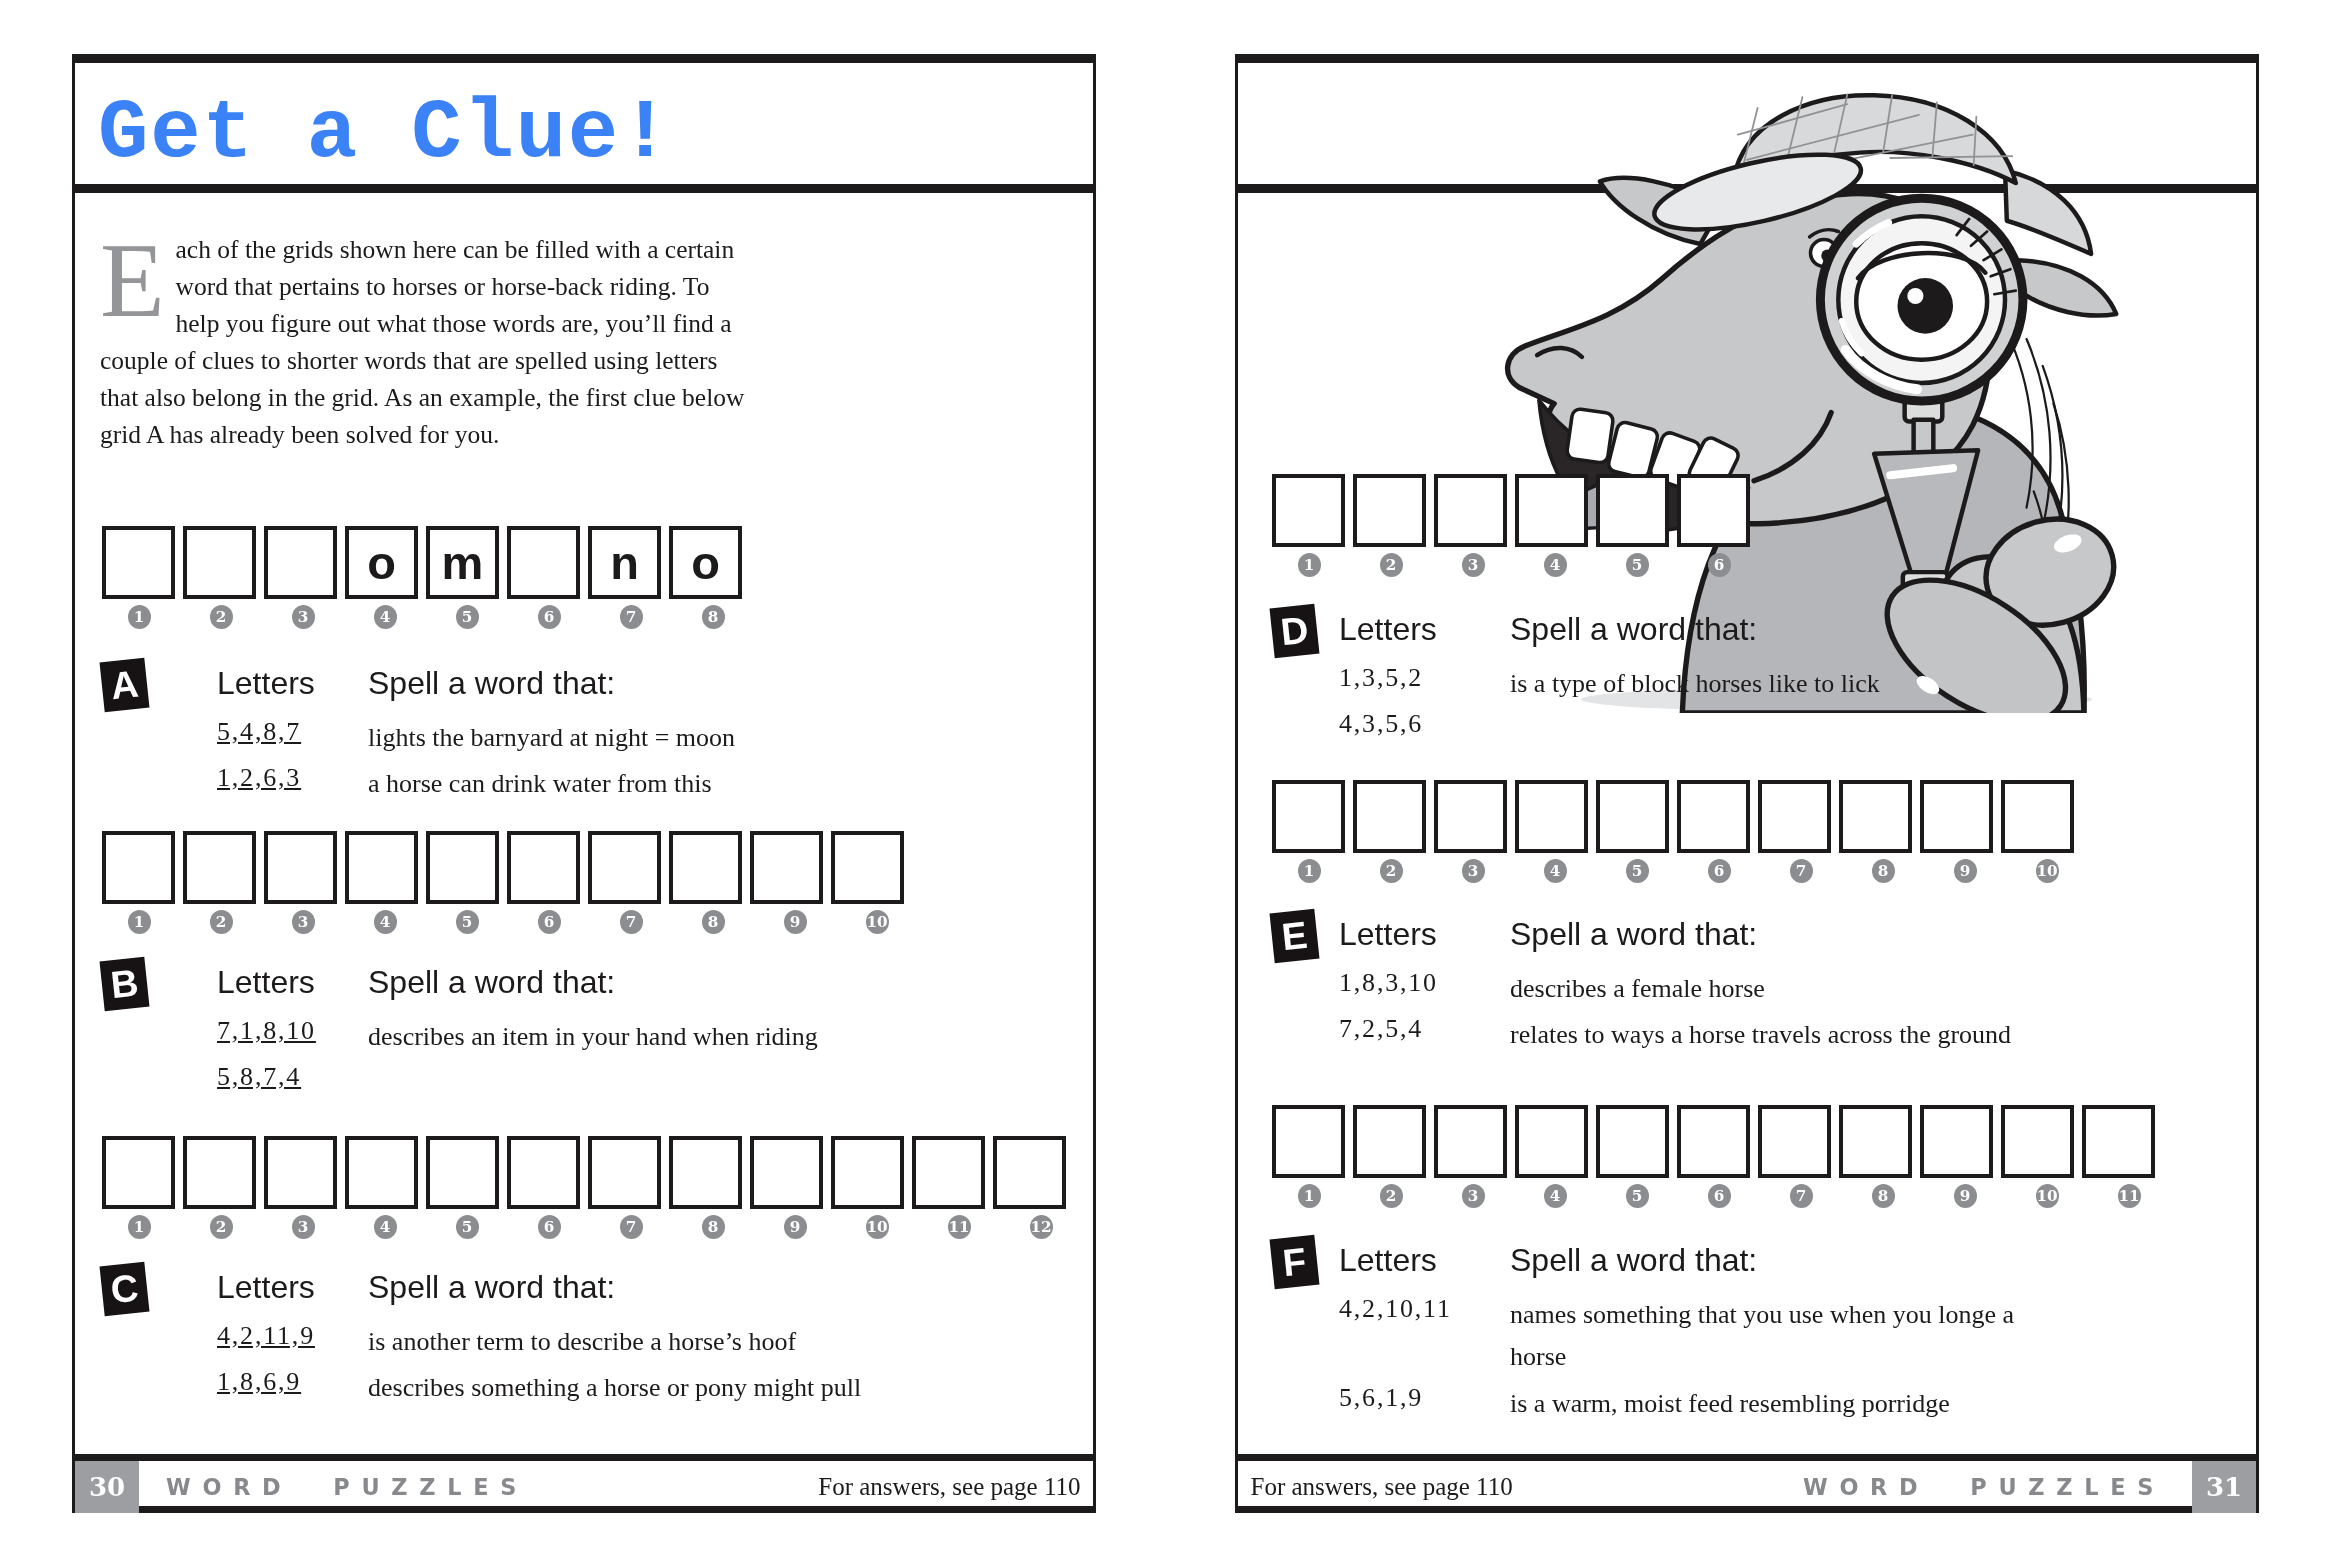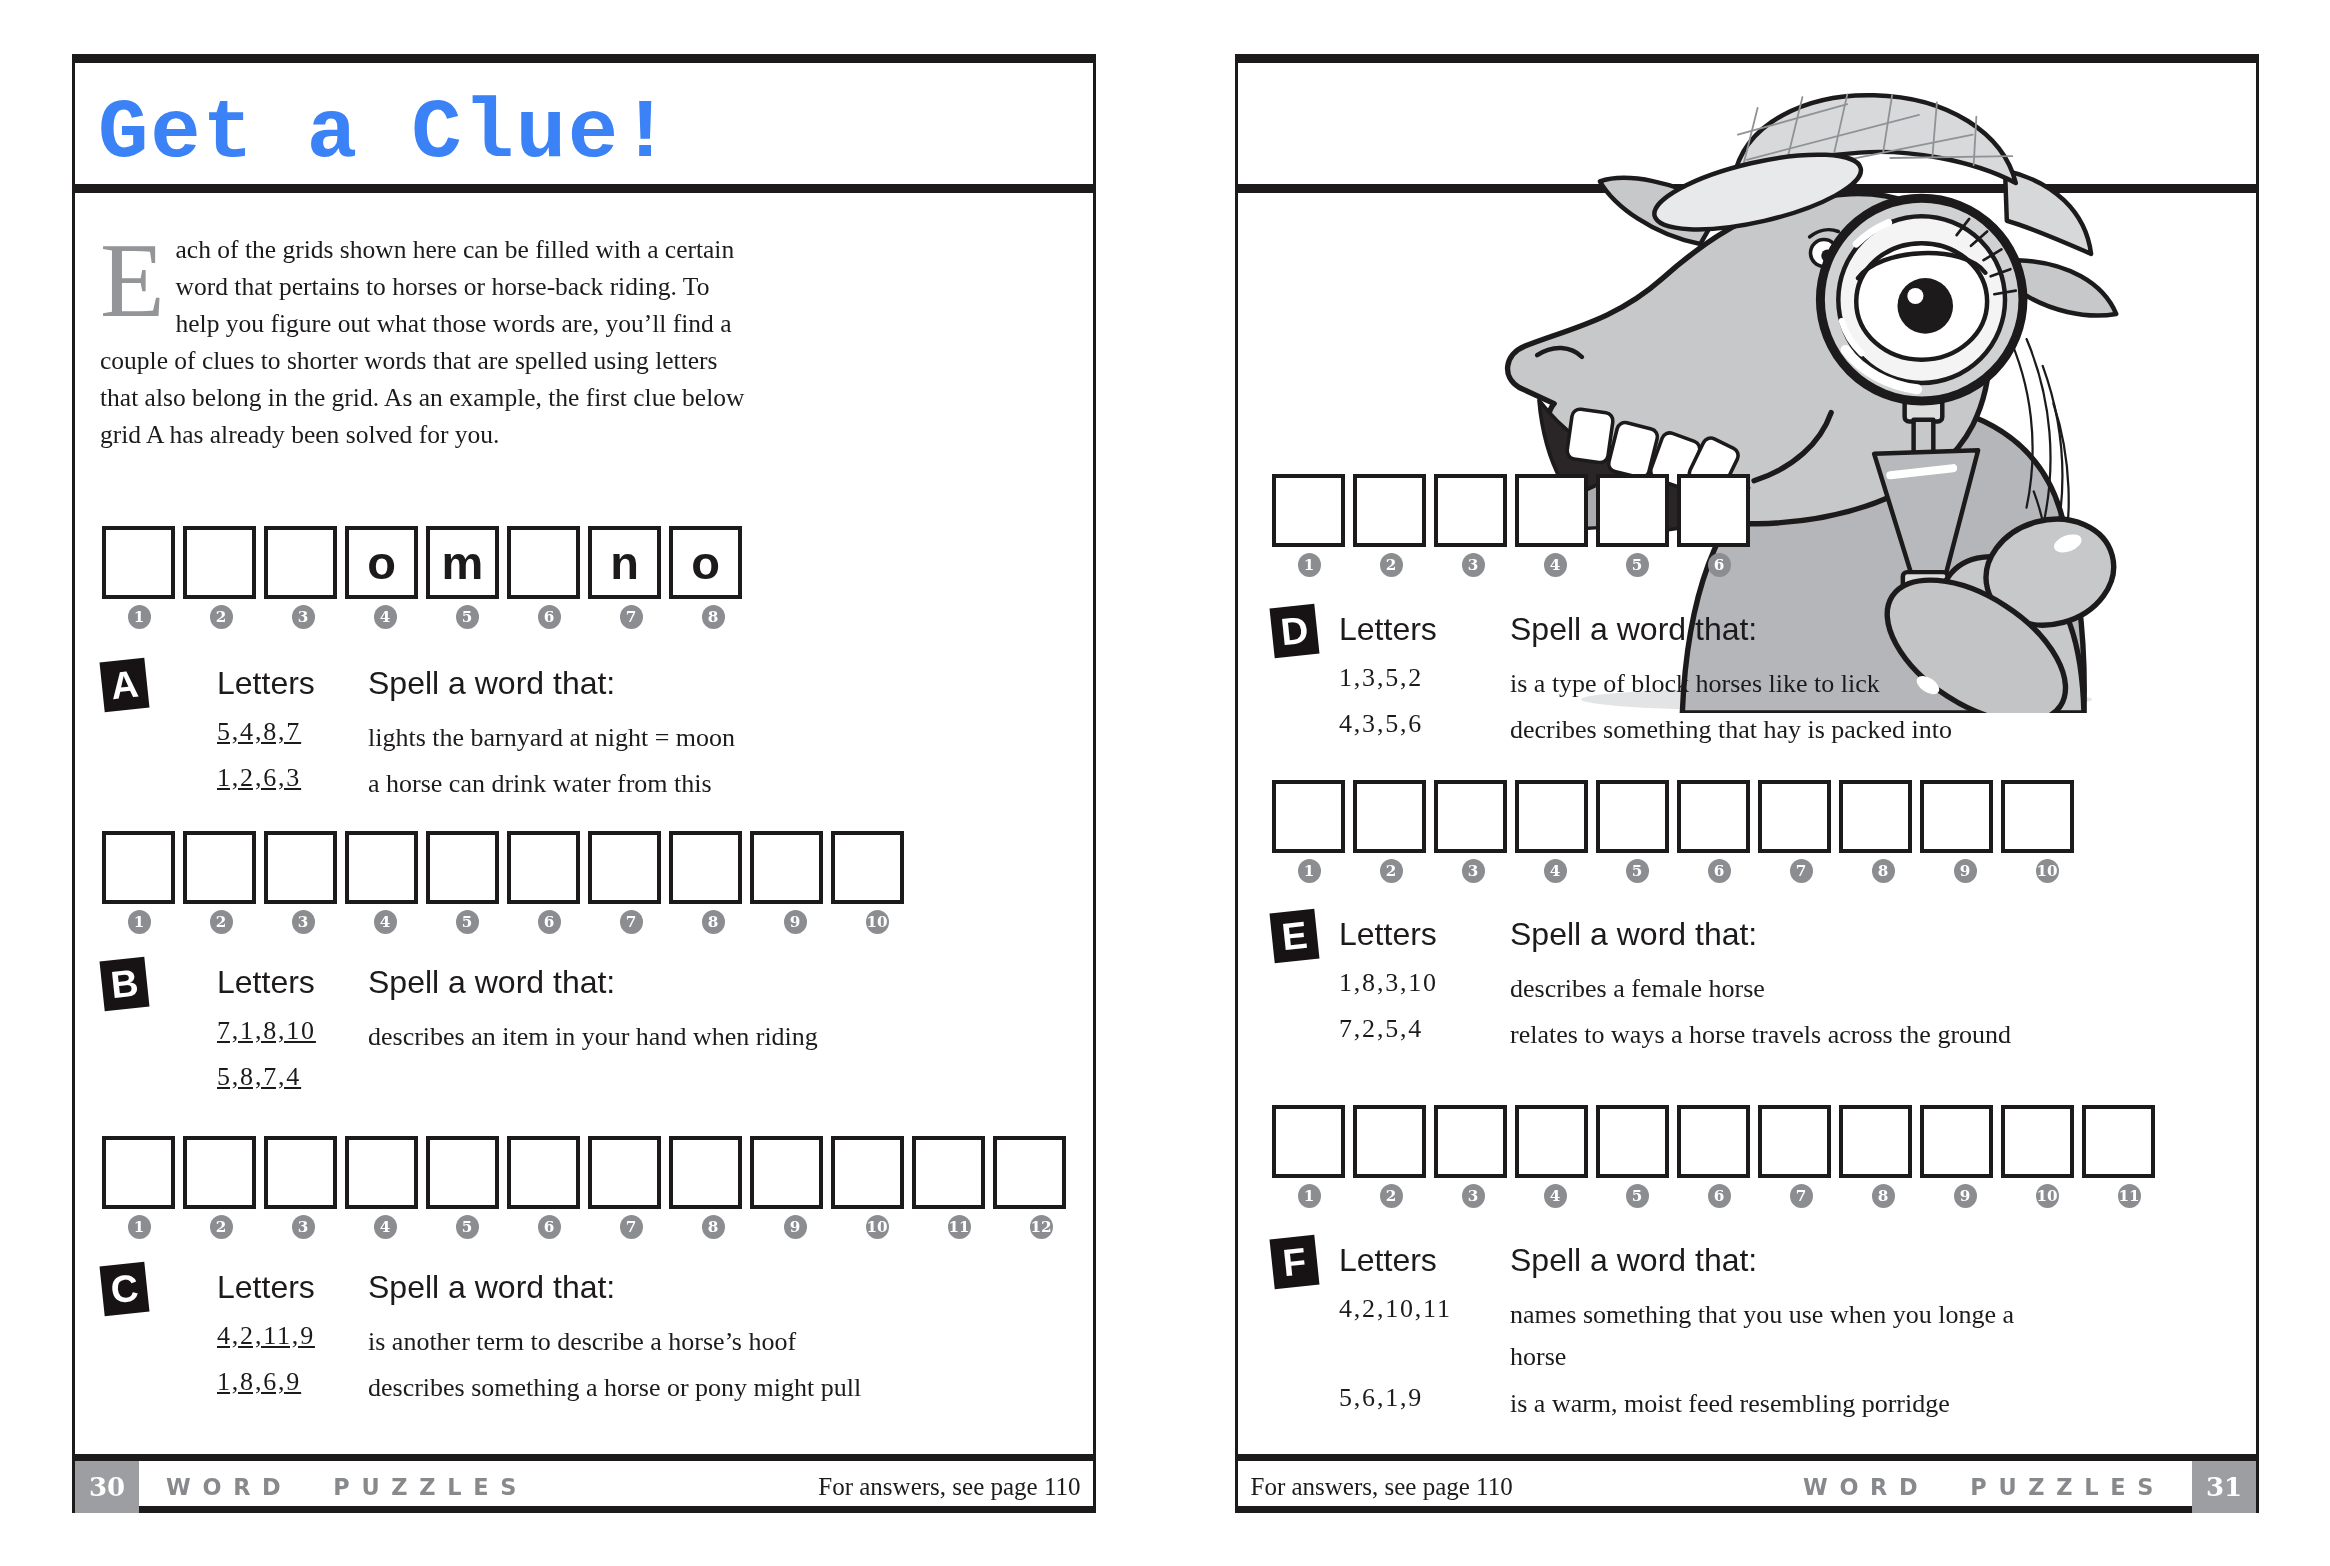--- a/index.html
+++ b/index.html
@@ -379,21 +379,20 @@
 
     <div class="clue cr" style="left:34px;top:541px;">
       <div class="clue-label">
           <span>D</span>
         </div>
       <div class="hdr h1">Letters</div>
       <div class="hdr h2">Spell a word that:</div>
       <div class="crow-num r1">1,3,5,2</div>
       <div class="crow-text r1">is a type of block horses like to lick</div>
       <div class="crow-num r2">4,3,5,6</div>
-      <div class="crow-text r2">decribes something that hay is packed into</div>
     </div>
 
     <div class="grid" style="left:34px;top:717px;">
         <div class="cells">
           <div class="cell"></div>
           <div class="cell"></div>
           <div class="cell"></div>
           <div class="cell"></div>
           <div class="cell"></div>
           <div class="cell"></div>

